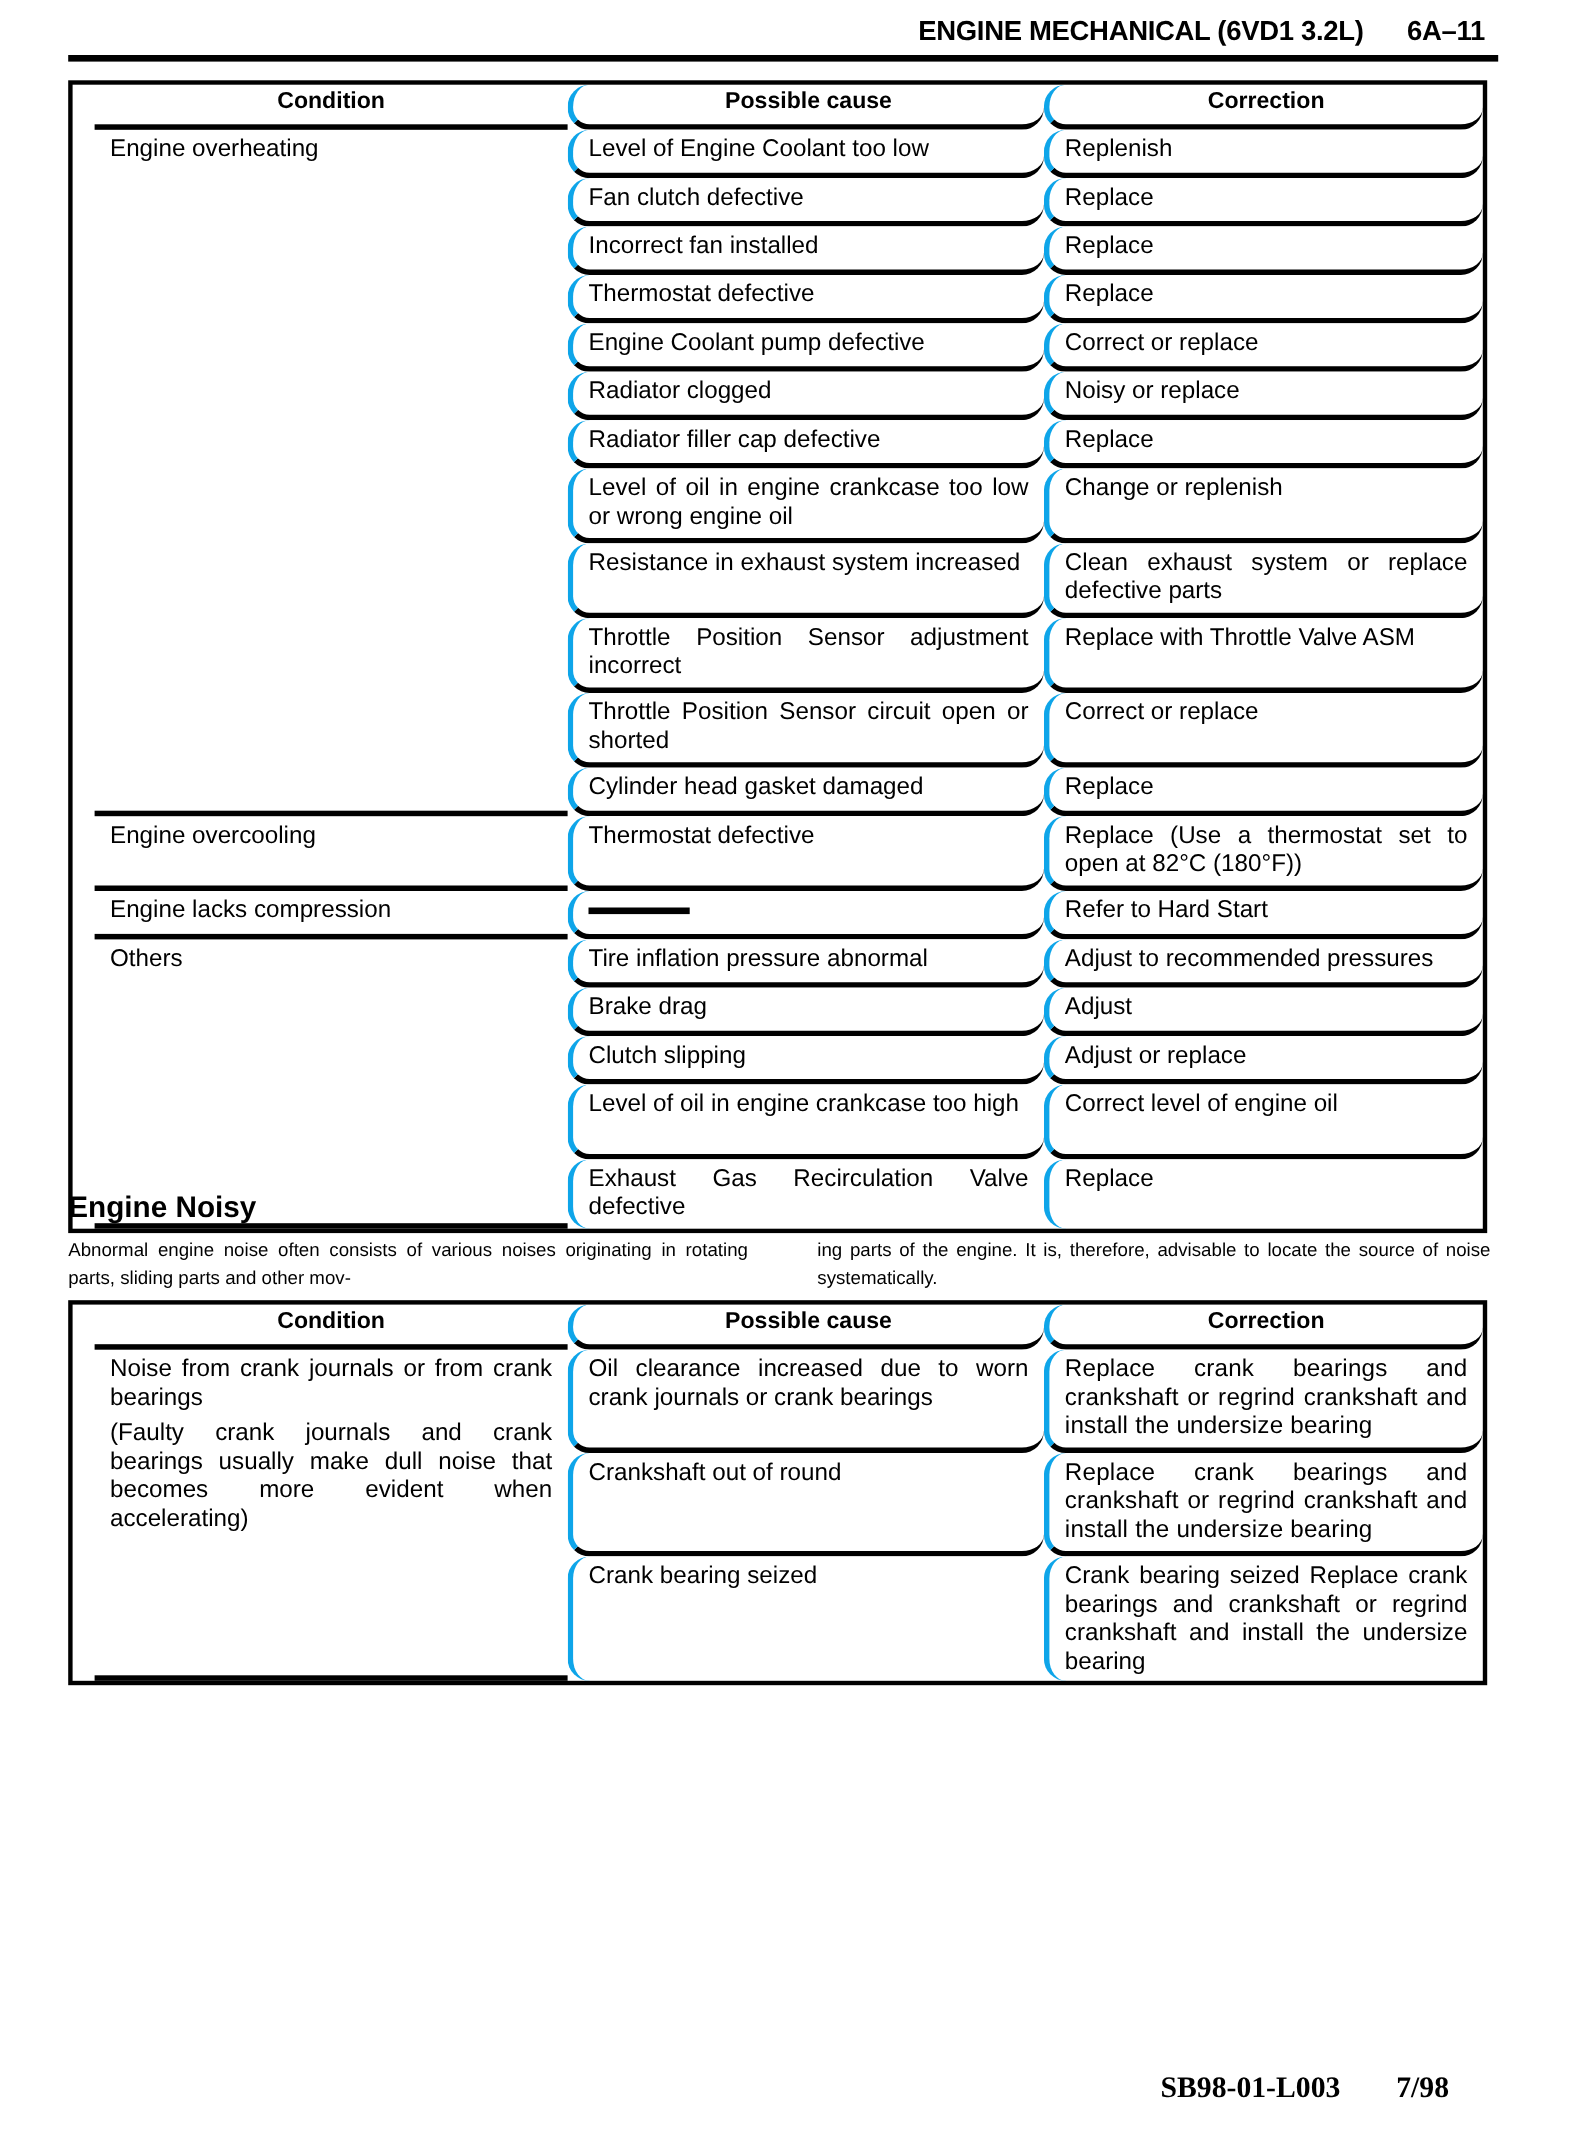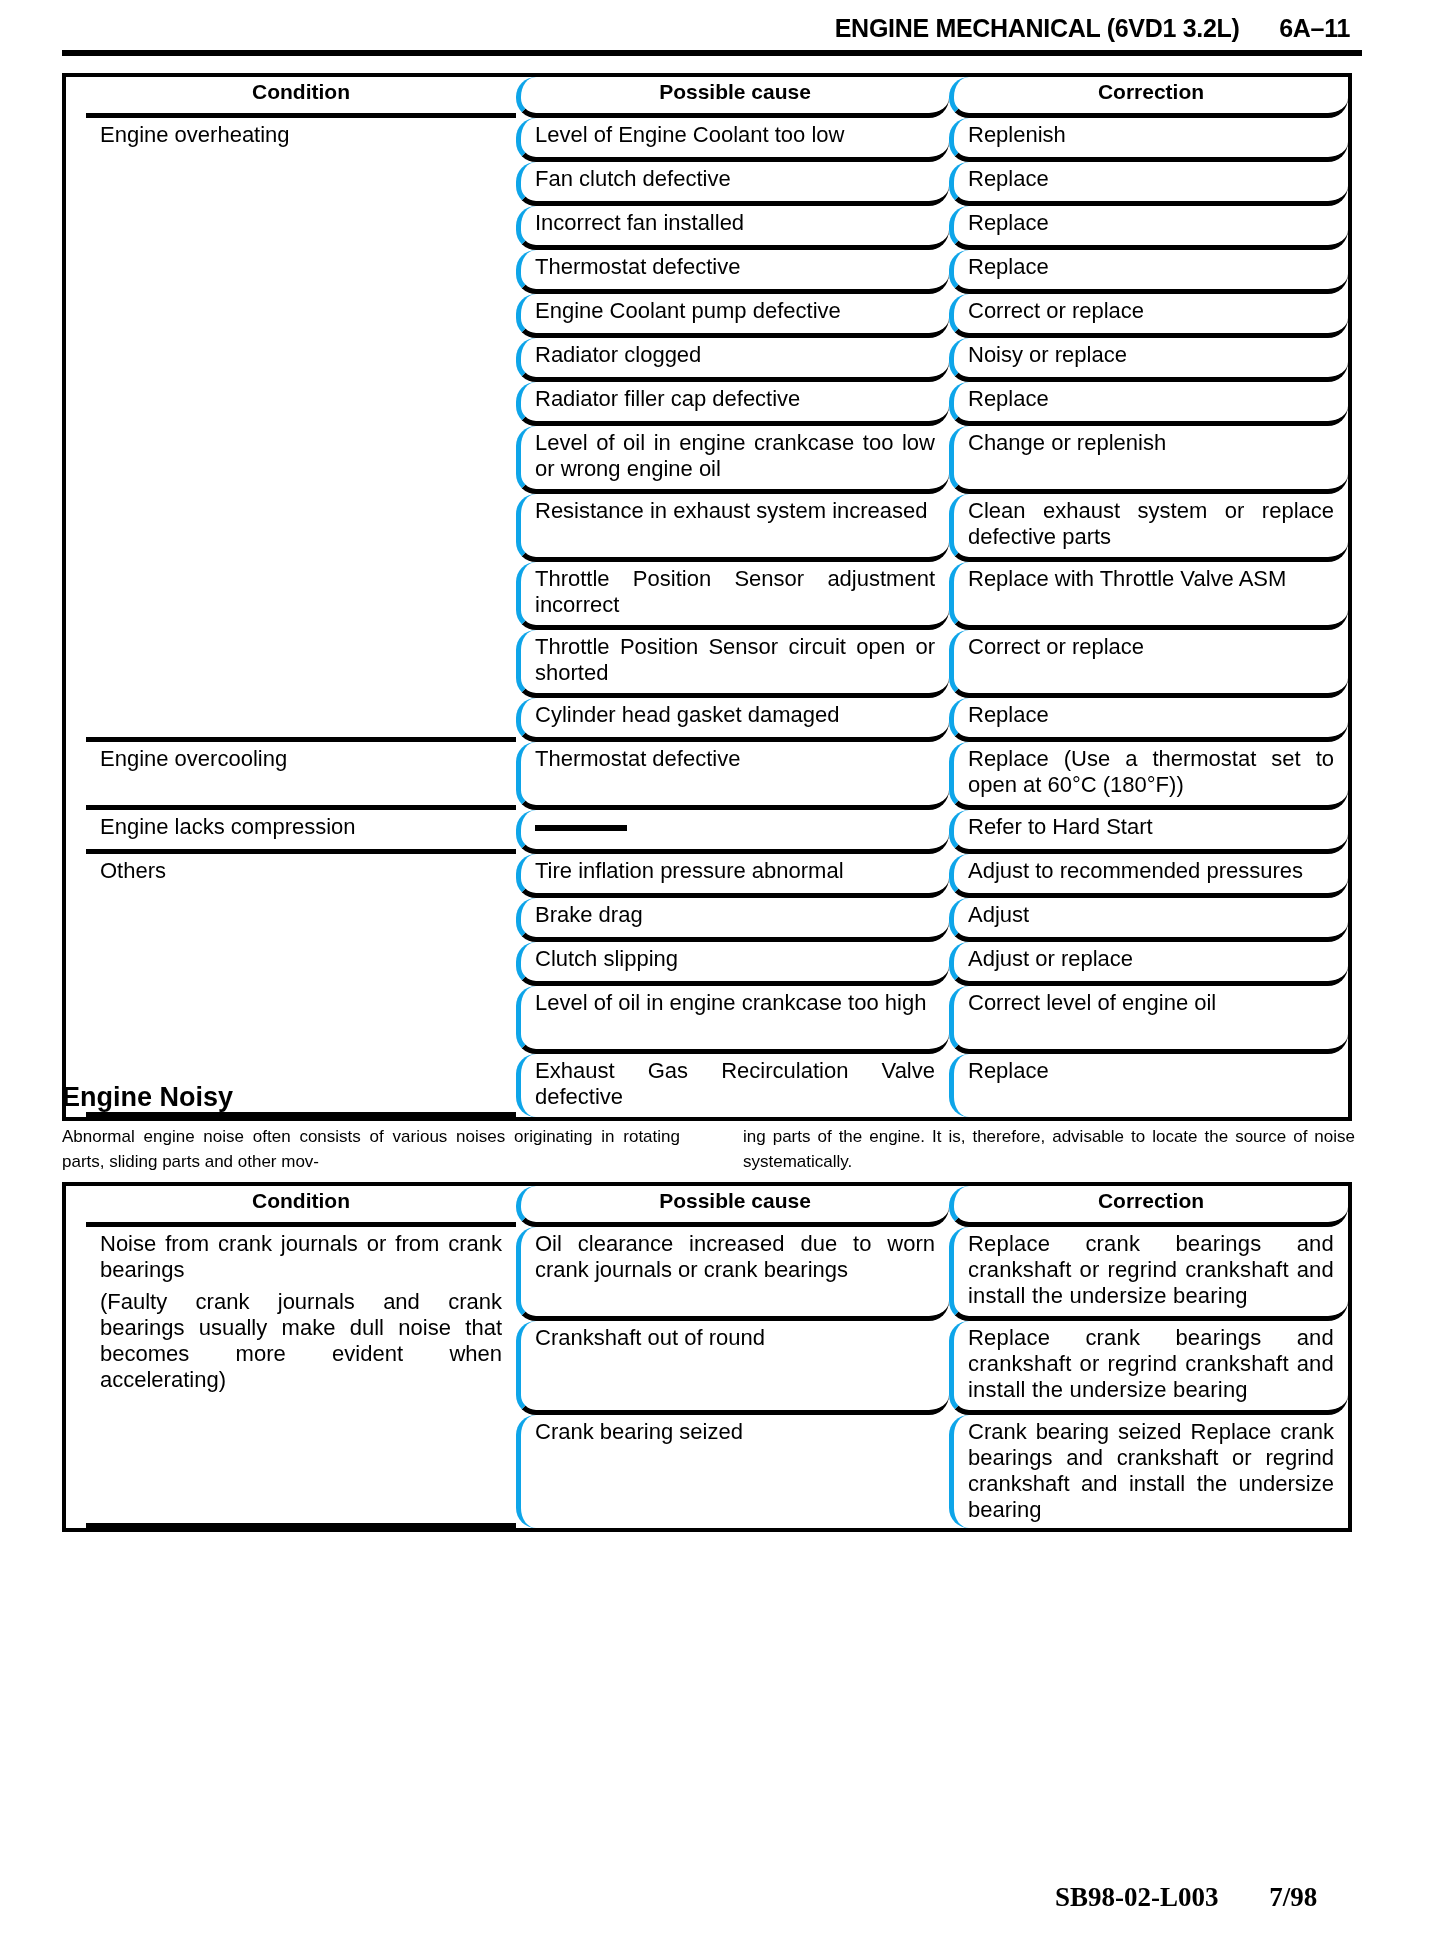--- a/index.html
+++ b/index.html
@@ -126,21 +126,21 @@
       <td class="c3 two">Correct or replace</td>
     </tr>
     <tr>
       <td class="c2">Cylinder head gasket damaged</td>
       <td class="c3">Replace</td>
     </tr>
 
     <tr>
       <td class="c1 two">Engine overcooling</td>
       <td class="c2 two">Thermostat defective</td>
-      <td class="c3 two">Replace (Use a thermostat set to open at 60°C (180°F))</td>
+      <td class="c3 two">Replace (Use a thermostat set to open at 82°C (180°F))</td>
     </tr>
 
     <tr>
       <td class="c1">Engine lacks compression</td>
       <td class="c2"><span class="dash"></span></td>
       <td class="c3">Refer to Hard Start</td>
     </tr>
 
     <tr>
       <td class="c1" rowspan="5">Others</td>
@@ -197,15 +197,15 @@
       <td class="c3 spaced">Replace crank bearings and crankshaft or regrind crankshaft and install the undersize bearing</td>
     </tr>
     <tr>
       <td class="c2" style="height:104px">Crank bearing seized</td>
       <td class="c3">Crank bearing seized Replace crank bearings and crankshaft or regrind crankshaft and install the undersize bearing</td>
     </tr>
   </tbody>
 </table>
 
 <div class="footer">
-  <span>SB98-02-L003</span>
+  <span>SB98-01-L003</span>
   <span class="date">7/98</span>
 </div>
 
 </body></html>

